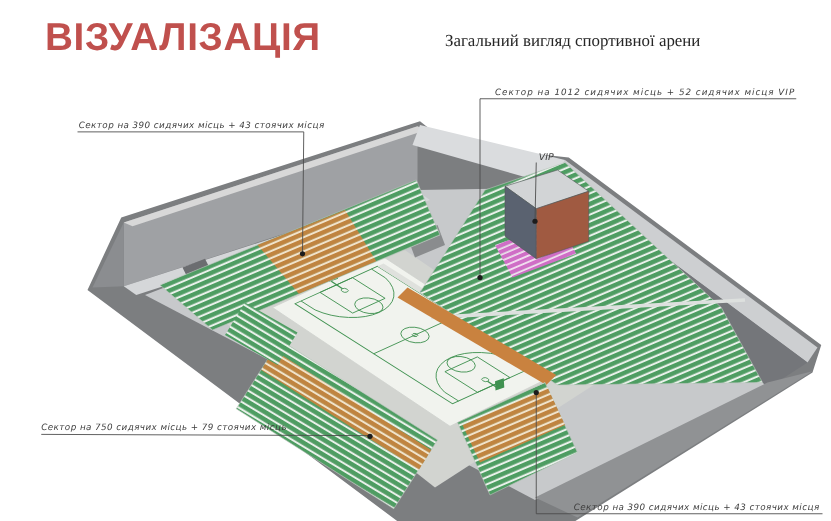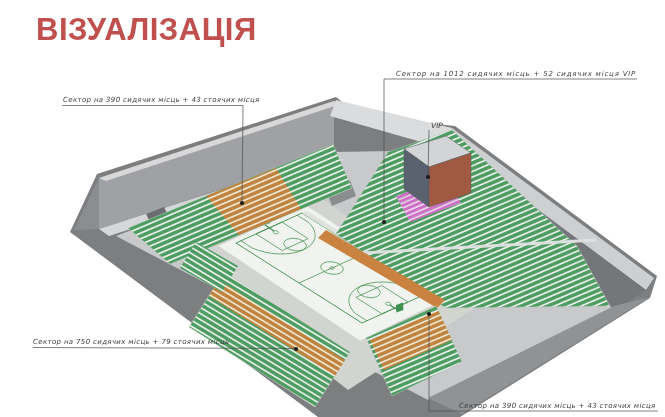--- a/index.html
+++ b/index.html
@@ -140,13 +140,14 @@
       </g>
       <g>
         <text class="lbl" x="459" y="408">Сектор на 390 сидячих місць + 43 стоячих місця</text>
         <path class="leader" d="M658,411 L429,411 L429,315"></path>
         <circle class="dot" cx="429" cy="314" r="2.1"></circle>
       </g>
     </g>
   </svg>
 
   <div id="title">ВІЗУАЛІЗАЦІЯ</div>
+  <div id="subtitle">Загальний вигляд спортивної арени</div>
 </div>
 
 </body></html>

